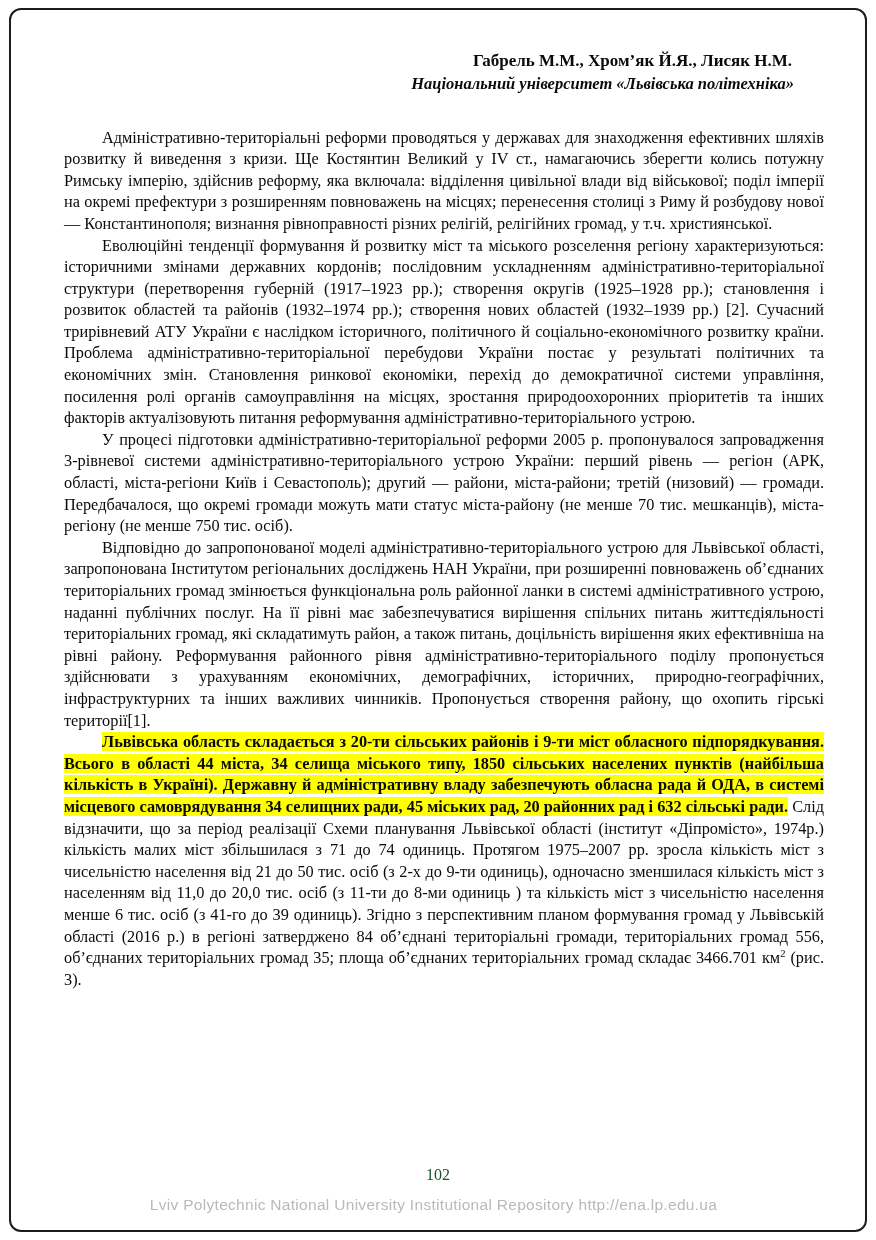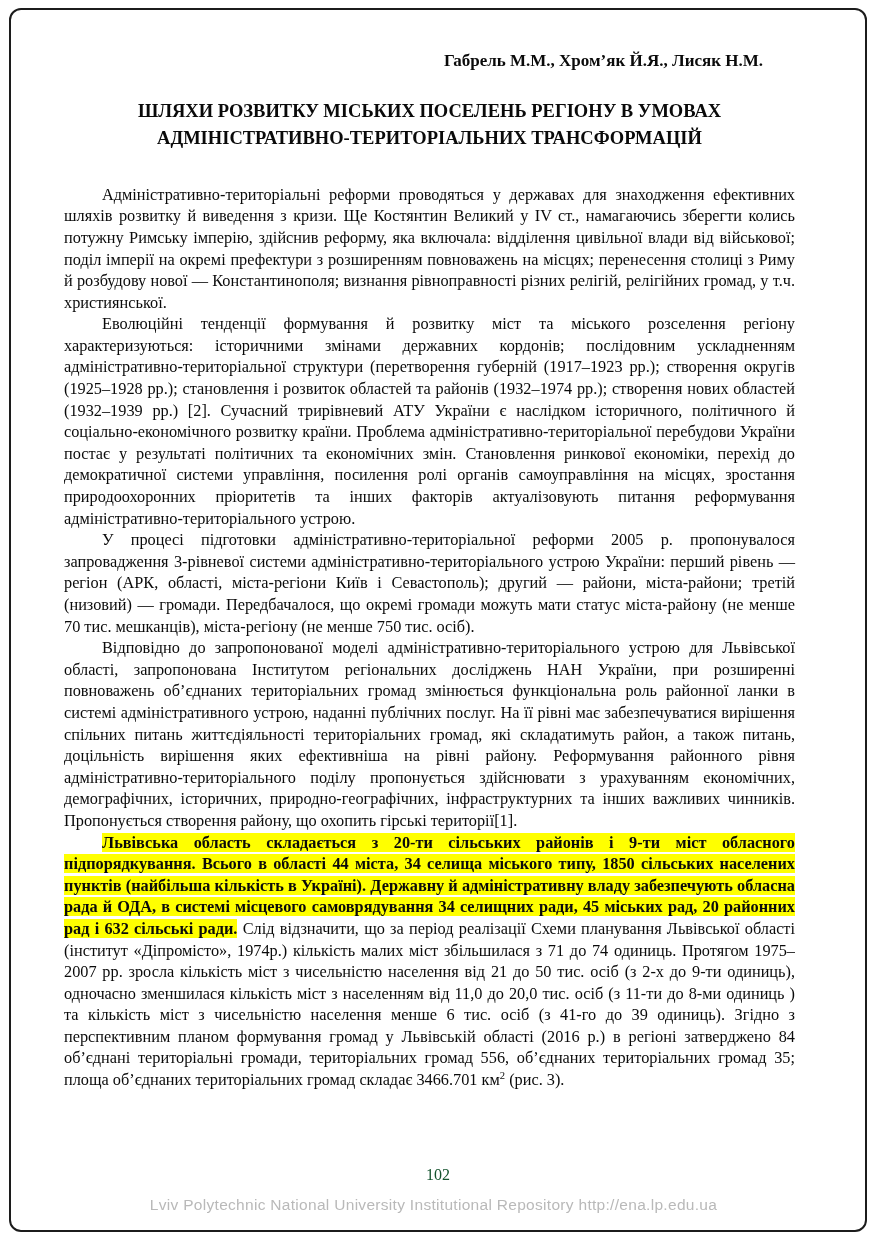--- a/index.html
+++ b/index.html
@@ -14,21 +14,21 @@
   }
   .frame {
     position:absolute;
     left:9px; top:8px; right:9px; bottom:8px;
     border:2px solid #1c1c1c;
     border-radius:12px;
     pointer-events:none;
   }
   .content {
     position:absolute;
-    left:64px; right:81px; top:50px;
+    left:64px; right:52px; top:50px;
   }
   .authors {
     text-align:right;
     font-weight:bold;
     font-size:17px;
     padding-right:32px;
     line-height:1.3;
   }
   .affiliation {
     text-align:right;
@@ -78,26 +78,23 @@
 </style>
 </head>
 <body>
 
 <div class="page">
   <div class="frame"></div>
 
   <div class="content">
     <div class="header">
       <div class="authors">Габрель М.М., Хром’як Й.Я., Лисяк Н.М.</div>
+      <div class="affiliation">Національний університет «Львівська політехніка»</div>
     </div>
 
-    <h1 class="title">
-      <div>ШЛЯХИ РОЗВИТКУ МІСЬКИХ ПОСЕЛЕНЬ РЕГІОНУ В УМОВАХ</div>
-      <div>АДМІНІСТРАТИВНО-ТЕРИТОРІАЛЬНИХ ТРАНСФОРМАЦІЙ</div>
-    </h1>
 
     <div class="article-body">
         <p class="para"><span>Адміністративно-територіальні реформи проводяться у державах для знаходження ефективних шляхів розвитку й виведення з кризи. Ще Костянтин Великий у IV ст., намагаючись зберегти колись потужну Римську імперію, здійснив реформу, яка включала: відділення цивільної влади від військової; поділ імперії на окремі префектури з розширенням повноважень на місцях; перенесення столиці з Риму й розбудову нової — Константинополя; визнання рівноправності різних релігій, релігійних громад, у т.ч. християнської.</span></p>
         <p class="para"><span>Еволюційні тенденції формування й розвитку міст та міського розселення регіону характеризуються: історичними змінами державних кордонів; послідовним ускладненням адміністративно-територіальної структури (перетворення губерній (1917–1923 рр.); створення округів (1925–1928 рр.); становлення і розвиток областей та районів (1932–1974 рр.); створення нових областей (1932–1939 рр.) [2]. Сучасний трирівневий АТУ України є наслідком  історичного, політичного й соціально-економічного розвитку країни. Проблема адміністративно-територіальної перебудови України постає у результаті політичних та економічних змін. Становлення ринкової економіки, перехід до демократичної системи управління, посилення ролі органів самоуправління на місцях, зростання природоохоронних пріоритетів та інших факторів актуалізовують питання реформування адміністративно-територіального устрою.</span></p>
         <p class="para"><span>У процесі підготовки адміністративно-територіальної реформи 2005 р. пропонувалося запровадження 3-рівневої системи адміністративно-територіального устрою України: перший рівень — регіон (АРК, області, міста-регіони Київ і Севастополь); другий — райони, міста-райони; третій (низовий) — громади. Передбачалося, що окремі громади можуть мати статус міста-району (не менше 70 тис. мешканців), міста-регіону (не менше 750 тис. осіб).</span></p>
         <p class="para"><span>Відповідно до запропонованої моделі адміністративно-територіального устрою для Львівської області, запропонована Інститутом регіональних досліджень НАН України, при розширенні повноважень об’єднаних територіальних громад змінюється функціональна роль районної ланки в системі адміністративного устрою, наданні публічних послуг. На її рівні має забезпечуватися вирішення спільних питань життєдіяльності територіальних громад, які складатимуть район, а також питань, доцільність вирішення яких ефективніша на рівні району. Реформування районного рівня адміністративно-територіального поділу пропонується здійснювати з урахуванням економічних, демографічних, історичних, природно-географічних, інфраструктурних та інших важливих чинників. Пропонується створення району, що охопить гірські території[1].</span></p>
         <p class="para"><span class="hl bold">Львівська область складається з 20-ти сільських районів і 9-ти міст обласного підпорядкування. Всього в області 44 міста, 34 селища міського типу, 1850 сільських населених пунктів (найбільша кількість в Україні). Державну й адміністративну владу забезпечують обласна рада й ОДА, в системі місцевого самоврядування 34 селищних ради, 45 міських рад, 20 районних рад і 632 сільські ради.</span><span> Слід відзначити, що за період реалізації Схеми планування Львівської області (інститут «Діпромісто», 1974р.) кількість малих міст збільшилася з 71 до 74 одиниць. Протягом 1975–2007 рр. зросла кількість міст з чисельністю населення від 21 до 50 тис. осіб (з 2-х до 9-ти одиниць), одночасно зменшилася кількість міст з населенням від 11,0 до 20,0 тис. осіб (з 11-ти до 8-ми одиниць ) та кількість міст з чисельністю населення менше 6 тис. осіб (з 41-го до 39 одиниць). Згідно з перспективним планом формування громад у Львівській області (2016 р.) в регіоні затверджено 84 об’єднані територіальні громади, територіальних громад  556, об’єднаних територіальних громад 35; площа об’єднаних територіальних громад складає  3466.701 км</span><sup>2</sup><span> (рис. 3).</span></p>
       </div>
   </div>
 

